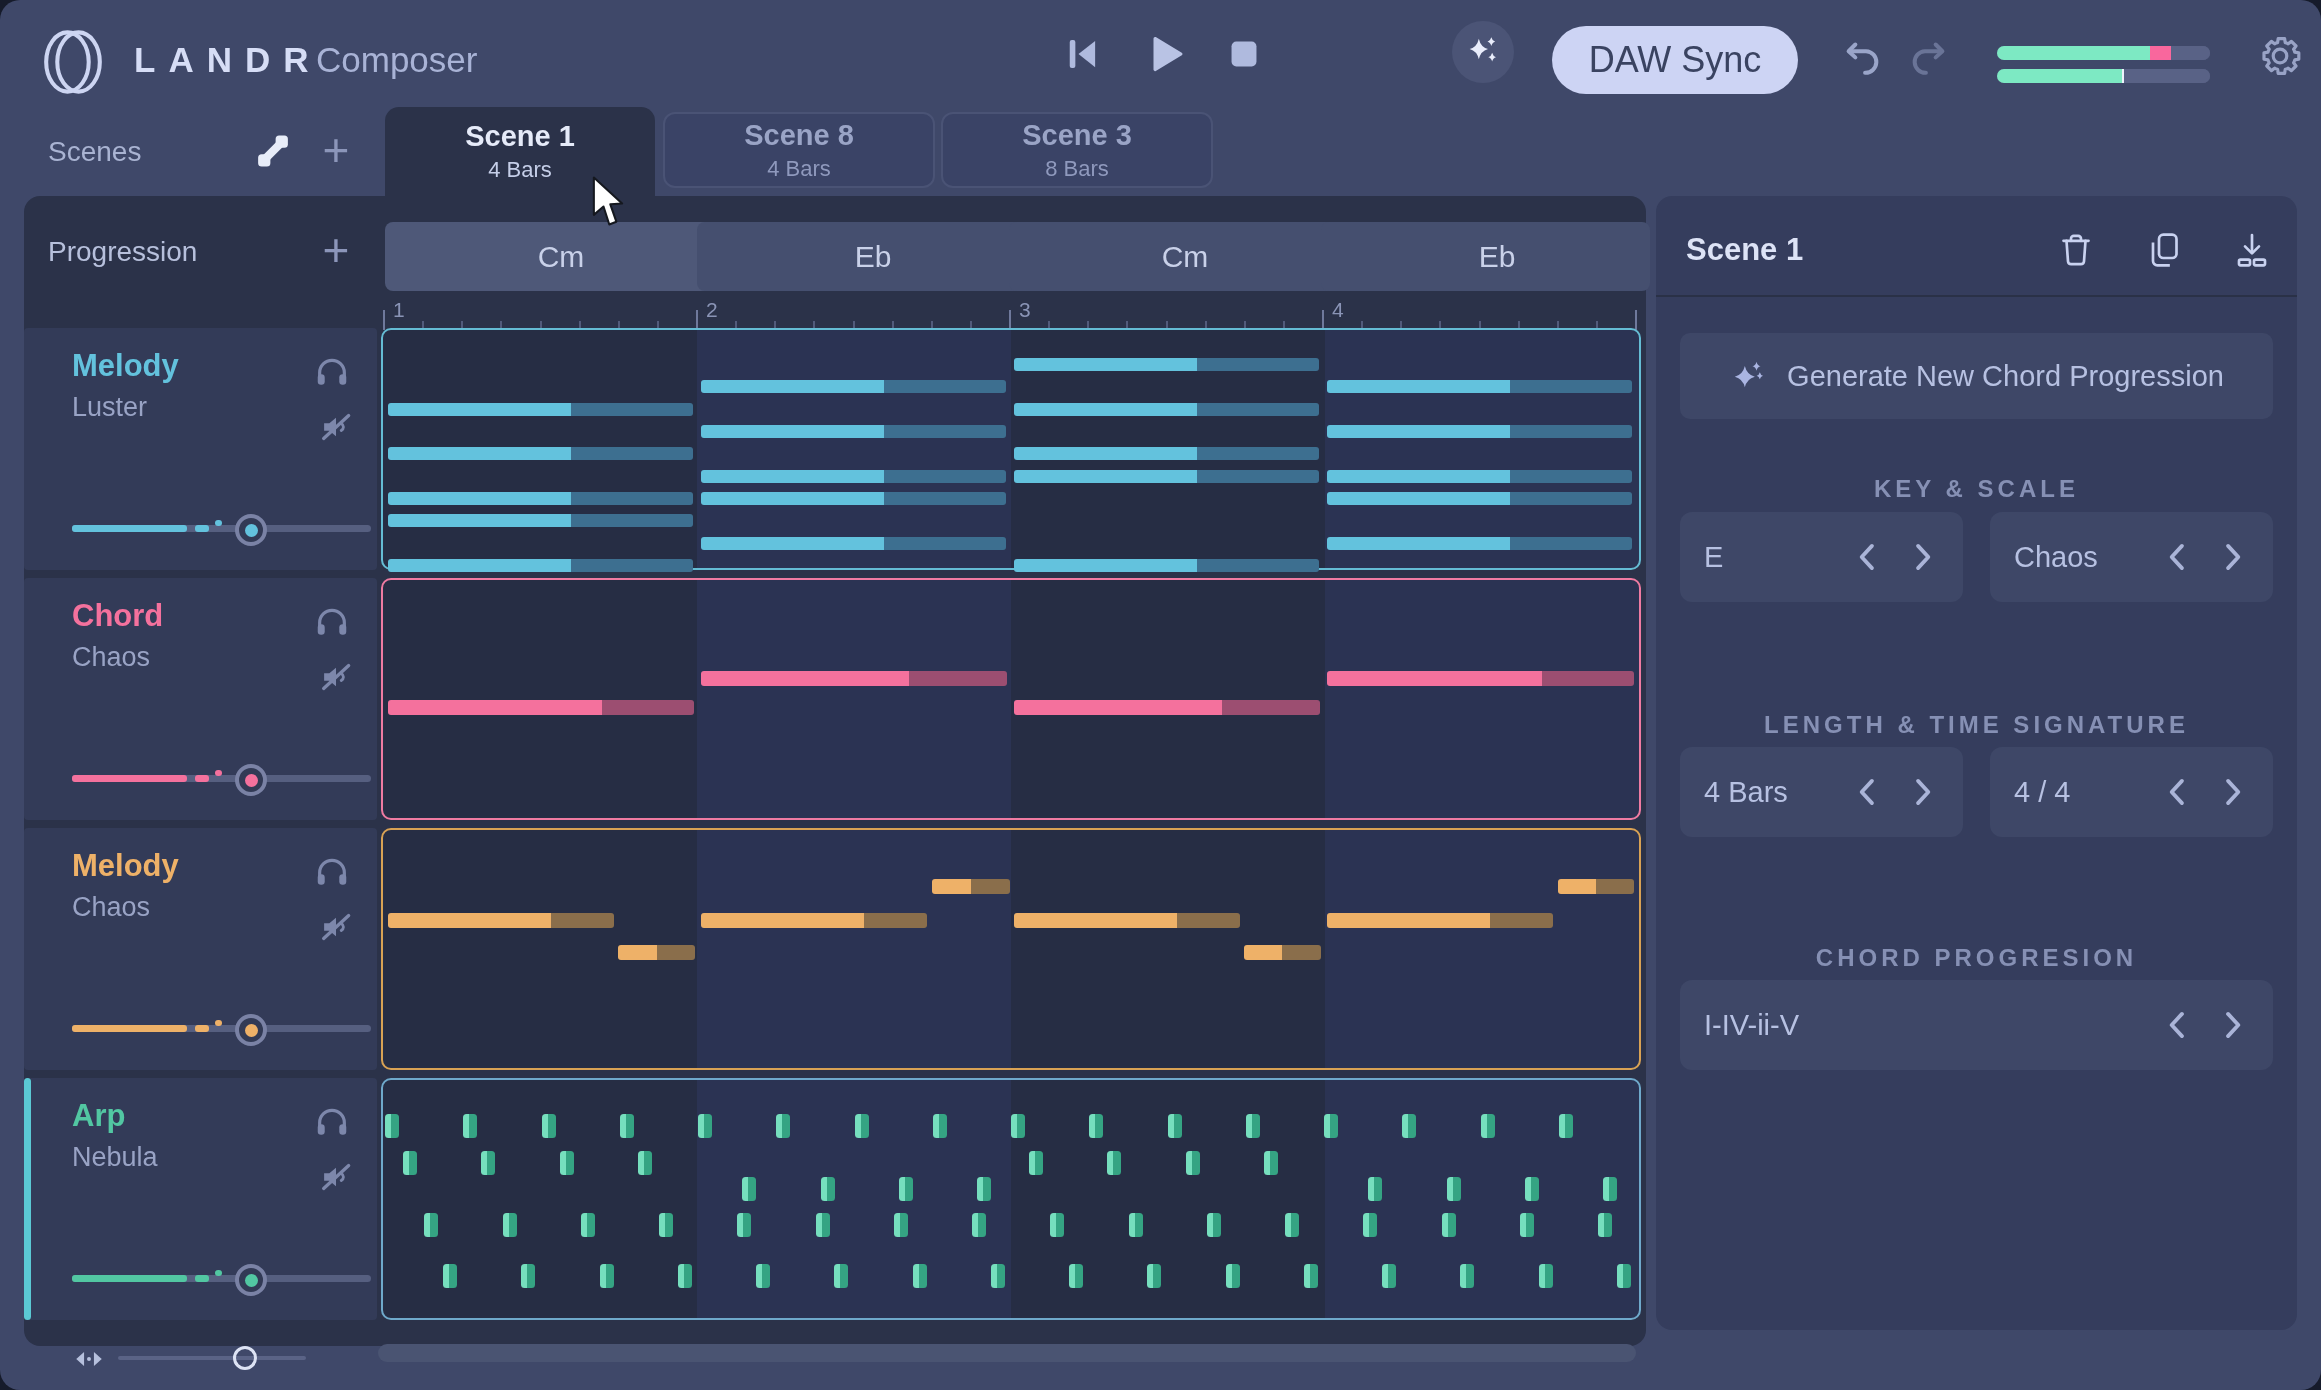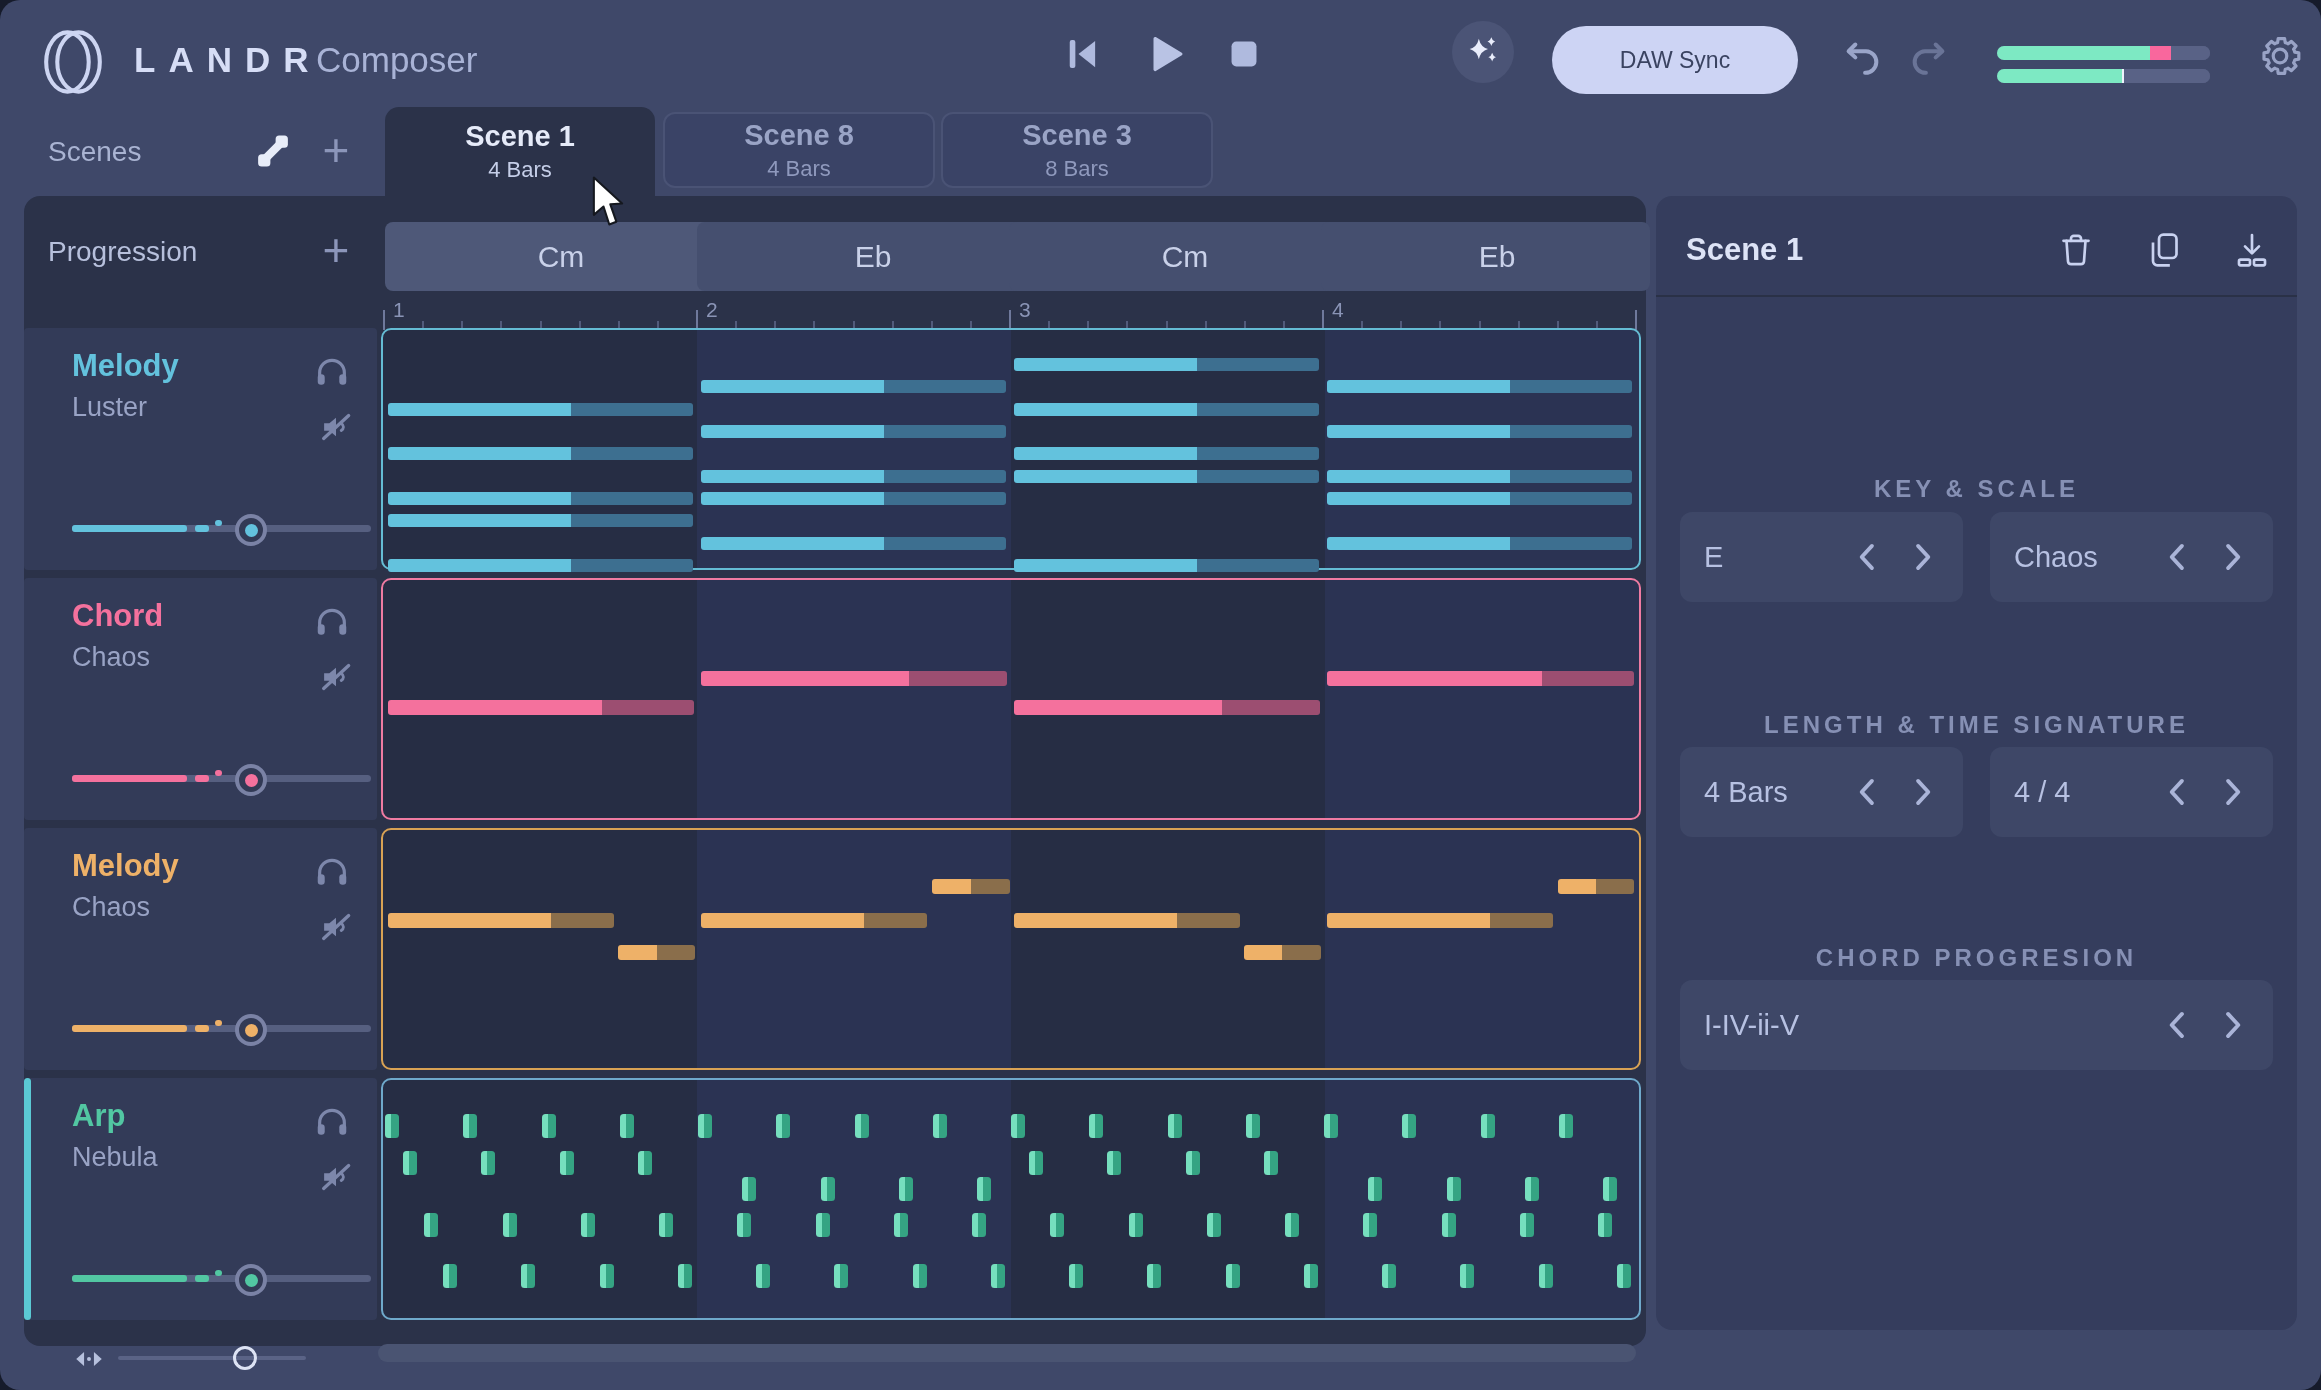--- a/index.html
+++ b/index.html
@@ -4,21 +4,21 @@
 <style>
   html,body{margin:0;padding:0;background:#161b2b;font-family:"Liberation Sans",sans-serif;}
   #app{position:relative;width:2321px;height:1390px;background:#3f4869;border-radius:20px;overflow:hidden;}
   .abs{position:absolute;}
   svg{display:block;}
   
   .brand{left:134px;top:40px;font-size:35px;font-weight:600;letter-spacing:13px;color:#d6ddf6;}
   .appname{left:316px;top:40px;font-size:35px;font-weight:400;color:#a9b3d6;}
   .transport-btn{width:52px;height:52px;top:28px;color:#afbade;display:flex;align-items:center;justify-content:center;cursor:pointer;}
   .ai-btn{left:1452px;top:21px;width:62px;height:62px;border-radius:50%;background:#4b5476;color:#e9edfb;display:flex;align-items:center;justify-content:center;}
-  .daw-pill{left:1552px;top:26px;width:246px;height:68px;border-radius:34px;background:#cdd4f4;color:#3a4361;font-size:23px;font-weight:500;display:flex;align-items:center;justify-content:center;}
+  .daw-pill{left:1552px;top:26px;width:246px;height:68px;border-radius:34px;background:#cdd4f4;color:#3a4361;font-size:36px;font-weight:500;display:flex;align-items:center;justify-content:center;}
   .hist-btn{top:34px;width:46px;height:46px;}
   .meter{left:1997px;top:46px;width:213px;}
   .meter-bar{height:14px;border-radius:7px;overflow:hidden;display:flex;margin-bottom:9px;background:#596286;}
   .gear{left:2256px;top:32px;width:48px;height:48px;color:#99a3c6;}
   
   .scenes-label{left:48px;top:136px;font-size:28px;color:#a9b3d2;}
   .link-btn{left:252px;top:130px;width:42px;height:42px;color:#e8edf9;}
   .plus-btn{width:44px;height:44px;color:#8c96ba;font-size:46px;font-weight:300;display:flex;align-items:center;justify-content:center;line-height:1;}
   .tab{border-radius:12px;display:flex;flex-direction:column;align-items:center;justify-content:center;gap:4px;cursor:pointer;}
   .tab .t-name{font-size:29px;font-weight:600;color:#9aa4c6;}
@@ -463,20 +463,28 @@
   <div class="abs rp-icon" style="left:2232px;">
     <svg viewBox="0 0 24 24" width="40" height="40" fill="none" stroke="currentColor" stroke-width="1.6" stroke-linecap="round" stroke-linejoin="round">
       <path d="M12 3v10.5"></path>
         <path d="M7.8 9.8L12 14l4.2-4.2"></path>
       <rect x="4.2" y="17.8" width="6.6" height="3.4" rx="0.9"></rect>
         <rect x="13.2" y="17.8" width="6.6" height="3.4" rx="0.9"></rect>
     </svg>
   </div>
   <div class="abs rp-divider"></div>
 
+  <div class="abs gen-btn">
+    <svg class="star" viewBox="0 0 24 24" width="40" height="40" fill="currentColor">
+      <path d="M9.5 6 Q10.7 11.2 15.5 12.4 Q10.7 13.6 9.5 18.8 Q8.3 13.6 3.5 12.4 Q8.3 11.2 9.5 6z"></path>
+      <path d="M16.5 3.5 Q17 5.7 18.9 6.2 Q17 6.7 16.5 8.9 Q16 6.7 14.1 6.2 Q16 5.7 16.5 3.5z"></path>
+      <path d="M18.5 9.8 Q18.9 11.5 20.4 11.9 Q18.9 12.3 18.5 14 Q18.1 12.3 16.6 11.9 Q18.1 11.5 18.5 9.8z"></path>
+    </svg>
+    <span>Generate New Chord Progression</span>
+  </div>
   <div>
       <div class="abs sec-head" style="top: 455px;">
         <div class="line"></div>
         <div class="ttl">KEY &amp; SCALE</div>
         <div class="line"></div>
       </div>
       <div class="abs stepper" style="top: 512px; left: 1680px; width: 283px;">
         <div class="val">E</div>
         <div class="abs chev" style="right: 76px;">
           <svg viewBox="0 0 24 24" width="38" height="38" fill="none" stroke="currentColor" stroke-width="2.4" stroke-linecap="round" stroke-linejoin="round">

